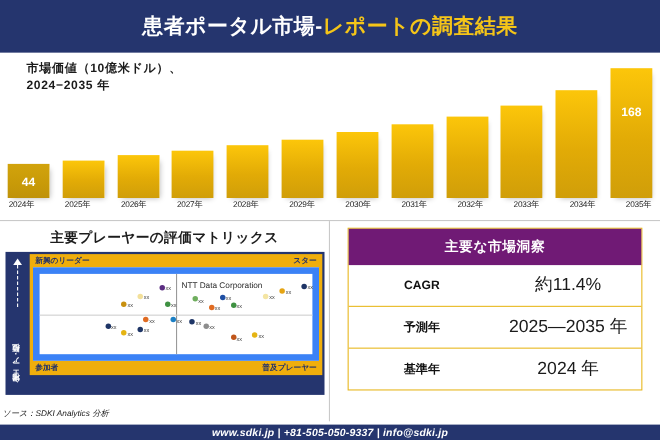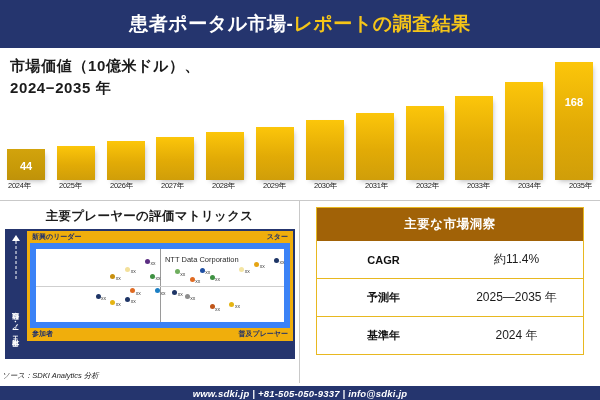--- a/index.html
+++ b/index.html
@@ -22,22 +22,22 @@
     white-space:nowrap;
   }
   .header-title .accent{color:#f5c518;}
 
   
   .chart-section{
     position:relative;width:600px;height:152px;background:#fff;
     border-bottom:1px solid #c9c9c9;
   }
   .chart-caption{
-    position:absolute;left:10px;top:7px;
-    font-size:15px;font-weight:bold;color:#1b1b1b;line-height:1.45;
+    position:absolute;left:24px;top:7px;
+    font-size:11px;font-weight:bold;color:#1b1b1b;line-height:1.45;
     letter-spacing:.6px;
     white-space:pre-line;
   }
   .plot{
     position:absolute;left:6px;top:4px;width:588px;height:128px;
     display:flex;align-items:flex-end;justify-content:space-between;
   }
   .bar-wrap{
     width:40px;display:flex;flex-direction:column;align-items:center;
     justify-content:flex-end;height:100%;position:relative;
@@ -159,33 +159,33 @@
     position:absolute;left:2px;bottom:2px;
     font-size:7.5px;font-style:italic;color:#1a1a1a;white-space:nowrap;margin-top:36px;
   }
 
   
   .insights{
     position:absolute;left:16px;top:6px;width:268px;
     border:1px solid #e8b820;box-sizing:border-box;background:#fff;
   }
   .insights-head{
-    background:#a16207;color:#ffffff;text-align:center;
+    background:#701a75;color:#ffffff;text-align:center;
     font-size:12.5px;font-weight:bold;padding:8px 0;letter-spacing:.5px;
   }
   .insights-row{
     display:flex;align-items:center;height:37px;
     border-top:1px solid #e8b820;
   }
   .insights-row:first-of-type{border-top:none;}
   .ins-key{
     width:50%;text-align:center;font-size:11px;font-weight:bold;color:#111;
   }
   .ins-val{
-    width:50%;text-align:center;font-size:12px;color:#1b1b1b;
+    width:50%;text-align:center;font-size:16px;color:#1b1b1b;
   }
 
   
   .footer{
     position:absolute;left:0;bottom:0;width:600px;height:14px;
     background:#25356e;display:flex;align-items:center;justify-content:center;font-style:italic;
   }
   .footer-text{
     color:#ffffff;font-size:9.5px;font-weight:bold;letter-spacing:.2px;
   }

